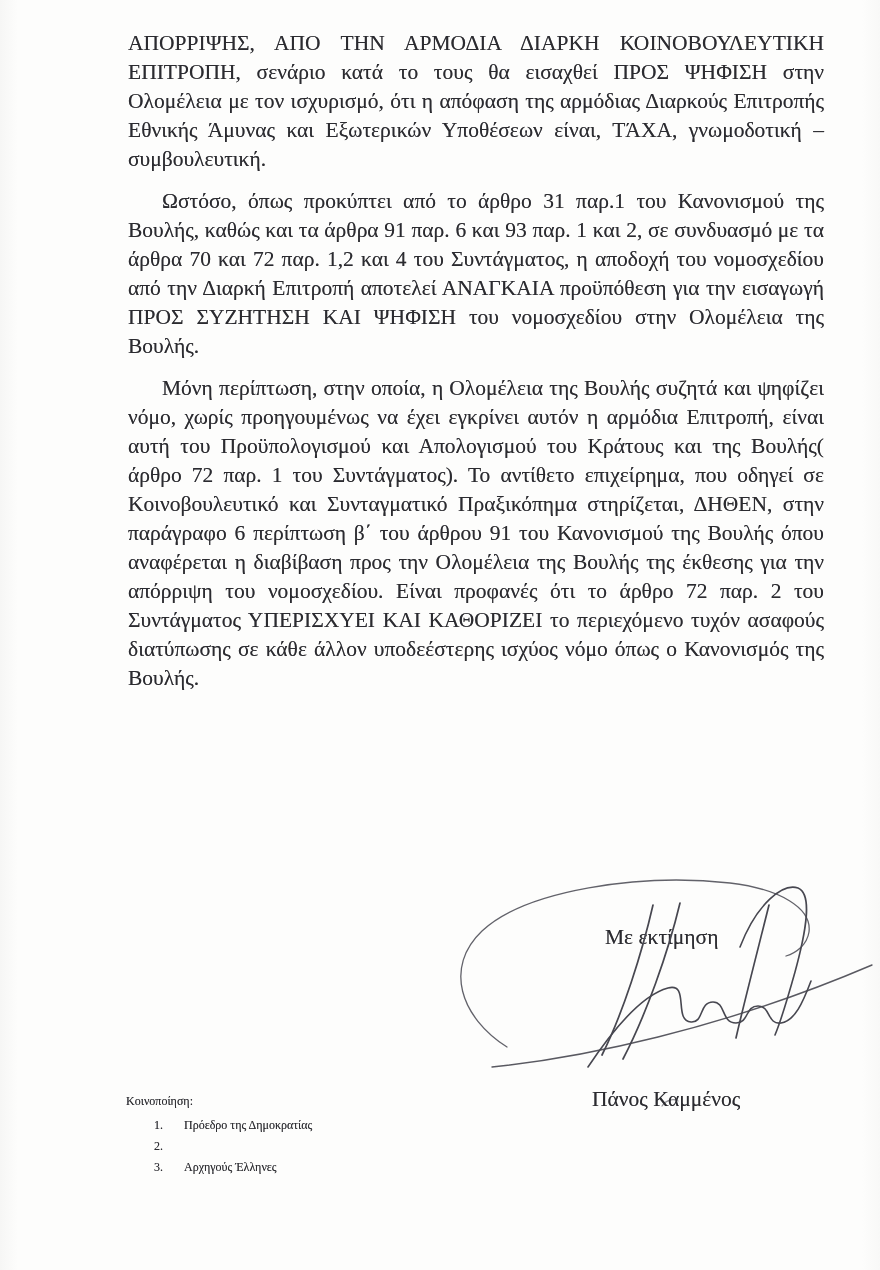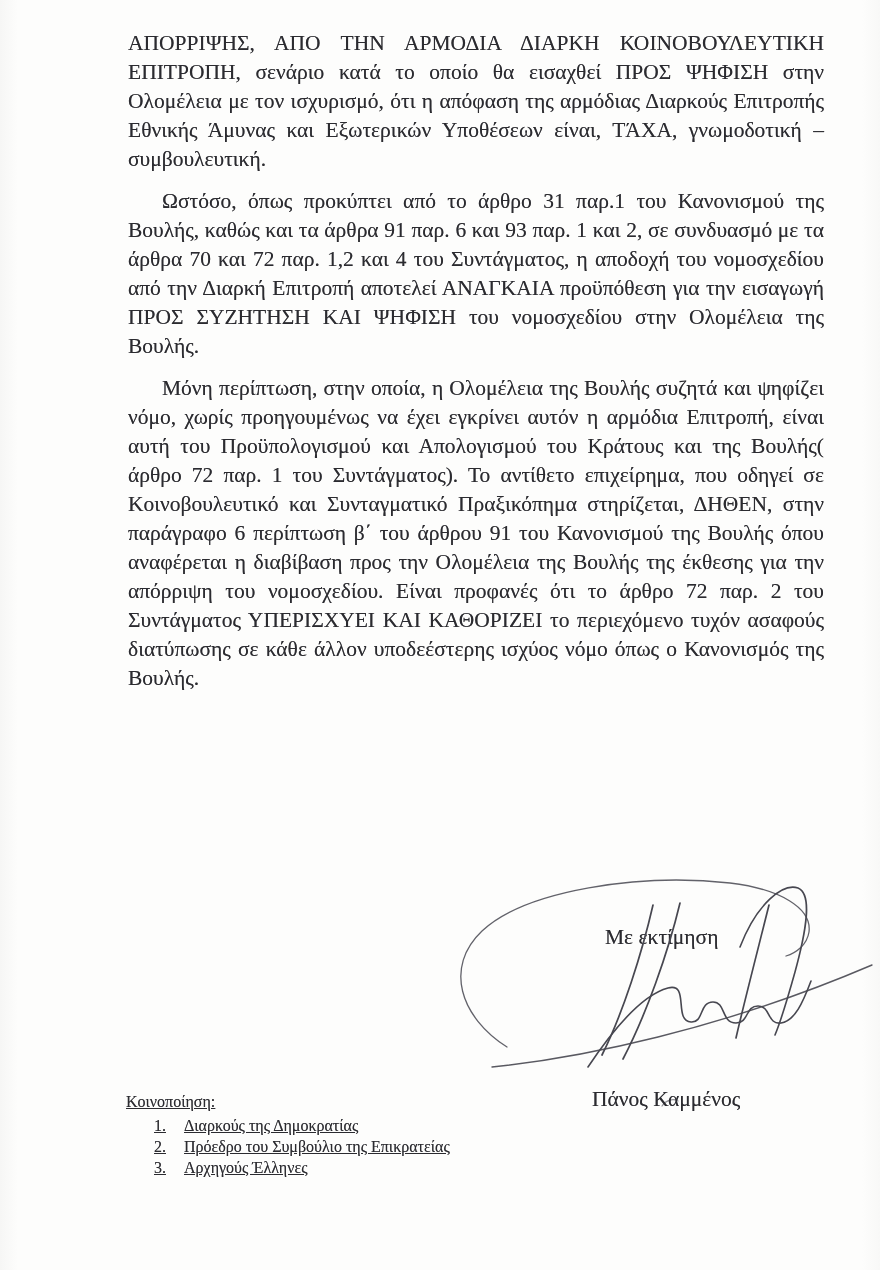--- a/index.html
+++ b/index.html
@@ -37,35 +37,34 @@
     text-shadow:0 0 0.6px rgba(43,43,48,0.55);
   }
   .signature-svg {
     position:absolute; left:440px; top:875px; width:440px; height:235px;
   }
   .signature-svg path {
     fill:none; stroke:#474750; stroke-linecap:round; stroke-linejoin:round;
   }
   .distribution {
     position:absolute; left:126px; top:1091px;
-    font-size:16px; line-height:21px; color:#2b2b30;
+    font-size:12px; line-height:21px; color:#2b2b30;
     text-shadow:0 0 0.5px rgba(43,43,48,0.5);
-    text-decoration:underline;
   }
   .dist-list { margin-top:3px; }
   .dist-item { display:flex; }
   .dist-num { display:inline-block; width:30px; margin-left:28px; }
 </style>
 </head>
 <body>
 
 <div class="page">
 
   <div class="body-text">
-    <p>ΑΠΟΡΡΙΨΗΣ, ΑΠΟ ΤΗΝ ΑΡΜΟΔΙΑ ΔΙΑΡΚΗ ΚΟΙΝΟΒΟΥΛΕΥΤΙΚΗ ΕΠΙΤΡΟΠΗ, σενάριο κατά το οποίο θα εισαχθεί ΠΡΟΣ ΨΗΦΙΣΗ στην Ολομέλεια με τον ισχυρισμό, ότι η απόφαση της αρμόδιας Διαρκούς Επιτροπής Εθνικής Άμυνας και Εξωτερικών Υποθέσεων είναι, ΤΆΧΑ, γνωμοδοτική – συμβουλευτική.</p>
+    <p>ΑΠΟΡΡΙΨΗΣ, ΑΠΟ ΤΗΝ ΑΡΜΟΔΙΑ ΔΙΑΡΚΗ ΚΟΙΝΟΒΟΥΛΕΥΤΙΚΗ ΕΠΙΤΡΟΠΗ, σενάριο κατά το τους θα εισαχθεί ΠΡΟΣ ΨΗΦΙΣΗ στην Ολομέλεια με τον ισχυρισμό, ότι η απόφαση της αρμόδιας Διαρκούς Επιτροπής Εθνικής Άμυνας και Εξωτερικών Υποθέσεων είναι, ΤΆΧΑ, γνωμοδοτική – συμβουλευτική.</p>
     <p class="indent">Ωστόσο, όπως προκύπτει από το άρθρο 31 παρ.1 του Κανονισμού της Βουλής, καθώς και τα άρθρα 91 παρ. 6 και 93 παρ. 1 και 2, σε συνδυασμό με τα άρθρα 70 και 72 παρ. 1,2 και 4 του Συντάγματος, η αποδοχή του νομοσχεδίου από την Διαρκή Επιτροπή αποτελεί ΑΝΑΓΚΑΙΑ προϋπόθεση για την εισαγωγή ΠΡΟΣ ΣΥΖΗΤΗΣΗ ΚΑΙ ΨΗΦΙΣΗ του νομοσχεδίου στην Ολομέλεια της Βουλής.</p>
     <p class="indent">Μόνη περίπτωση, στην οποία, η Ολομέλεια της Βουλής συζητά και ψηφίζει νόμο, χωρίς προηγουμένως να έχει εγκρίνει αυτόν η αρμόδια Επιτροπή, είναι αυτή του Προϋπολογισμού και Απολογισμού του Κράτους και της Βουλής( άρθρο 72 παρ. 1 του Συντάγματος). Το αντίθετο επιχείρημα, που οδηγεί σε Κοινοβουλευτικό και Συνταγματικό Πραξικόπημα στηρίζεται, ΔΗΘΕΝ, στην παράγραφο 6 περίπτωση β΄ του άρθρου 91 του Κανονισμού της Βουλής όπου αναφέρεται η διαβίβαση προς την Ολομέλεια της Βουλής της έκθεσης για την απόρριψη του νομοσχεδίου. Είναι προφανές ότι το άρθρο 72 παρ. 2 του Συντάγματος ΥΠΕΡΙΣΧΥΕΙ ΚΑΙ ΚΑΘΟΡΙΖΕΙ το περιεχόμενο τυχόν ασαφούς διατύπωσης σε κάθε άλλον υποδεέστερης ισχύος νόμο όπως ο Κανονισμός της Βουλής.</p>
   </div>
 
   <div class="salutation">Με εκτίμηση</div>
 
   <svg class="signature-svg" viewBox="0 0 440 235" aria-hidden="true">
 
     <path d="M 67 172 C 20 142, 4 92, 42 56 C 86 15, 200 -2, 290 8 C 340 14, 372 33, 369 57 C 367 70, 356 78, 346 81" stroke-width="1.3" opacity="0.85"></path>
 
@@ -82,25 +81,24 @@
     <path d="M 222 231 C 226 225, 233 223, 238 226" stroke-width="1.2" opacity="0.6"></path>
   </svg>
 
   <div class="signer">Πάνος Καμμένος</div>
 
   <div class="distribution">
     <div>Κοινοποίηση:</div>
     <div class="dist-list">
       <div class="dist-item">
         <span class="dist-num">1.</span>
-        <span>Διαρκούς της Δημοκρατίας</span>
+        <span>Πρόεδρο της Δημοκρατίας</span>
       </div>
       <div class="dist-item">
         <span class="dist-num">2.</span>
-        <span>Πρόεδρο του Συμβούλιο της Επικρατείας</span>
       </div>
       <div class="dist-item">
         <span class="dist-num">3.</span>
         <span>Αρχηγούς Έλληνες</span>
       </div>
     </div>
   </div>
 
 </div>
 

